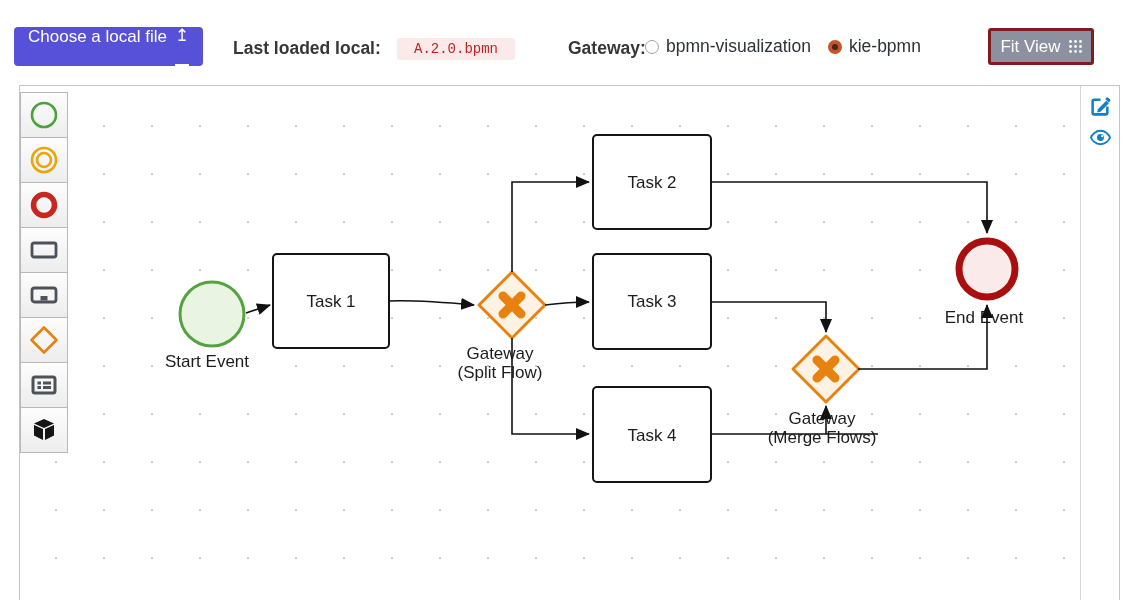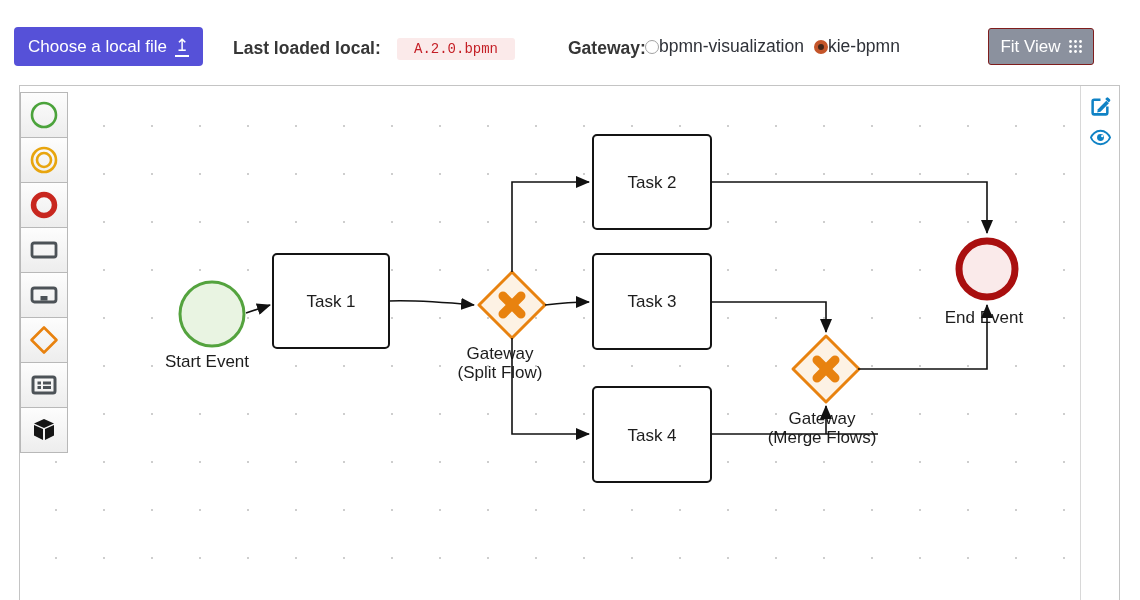--- a/index.html
+++ b/index.html
@@ -4,36 +4,36 @@
 <style>
   * { box-sizing: border-box; margin: 0; padding: 0; }
   html, body { width: 1140px; height: 600px; overflow: hidden; background: #fff;
     font-family: "Liberation Sans", sans-serif; }
   body { position: relative; }
 
   
   .header { position: absolute; left: 0; top: 0; width: 1140px; height: 85px; background: #fff; }
   .choose-btn { position: absolute; left: 14px; top: 27px; height: 39px; padding: 0 14px;
     background: #5651d8; color: #fff; font-size: 17px; border: none; border-radius: 4px;
-    display: flex; align-items: center; gap: 8px; cursor: pointer;
+    display: flex; gap: 8px; cursor: pointer;
     font-family: "Liberation Sans", sans-serif; }
   .upload-glyph { font-size: 17px; border-bottom: 2px solid #fff; line-height: 1; padding-bottom: 1px; }
   .hdr-label { position: absolute; top: 38px; font-size: 17.5px; font-weight: 700; color: #363636; }
   .lbl-lastfile { left: 233px; }
   .badge-file { position: absolute; left: 397px; top: 38px; background: #fbeaea; color: #c41e25;
     font-family: "Liberation Mono", monospace; font-size: 14px; padding: 3px 17px; border-radius: 3px; }
   .lbl-library { left: 568px; }
-  .radio-group { position: absolute; left: 645px; top: 36px; display: flex; align-items: center; 
+  .radio-group { position: absolute; left: 645px; top: 36px; display: flex; align-items: center; gap: 7px;
     font-size: 17.5px; color: #2f3239; }
   .radio { width: 14px; height: 14px; border-radius: 50%; display: inline-block; flex: none; }
   .radio.off { border: 1.5px solid #a2a2a2; background: #fff; }
   .radio.on  { border: 4px solid #c4552a; background: #44261a; }
   .radio-label { margin-right: 10px; cursor: pointer; }
   .fitview-btn { position: absolute; left: 988px; top: 28px; width: 106px; height: 37px;
-    background: #8b919e; border: 1px solid #7f1d1d; border-radius: 3px; color: #fff;
+    background: #8b919e; border: 3px solid #7f1d1d; border-radius: 3px; color: #fff;
     font-size: 17px; display: flex; align-items: center; justify-content: center; gap: 8px;
     cursor: pointer; font-family: "Liberation Sans", sans-serif; }
 
   
   .board { position: absolute; left: 19px; top: 85px; width: 1101px; height: 520px;
     border: 1px solid #c4c4c4; background: #fff; }
   .canvas { position: absolute; left: 0; top: 0; right: 39px; bottom: 0; overflow: hidden;
     background-image: radial-gradient(circle, #cecece 1.3px, transparent 1.5px);
     background-size: 48px 48px; background-position: 12px 16px; }
   .side-strip { position: absolute; right: 0; top: 0; bottom: 0; width: 39px;

